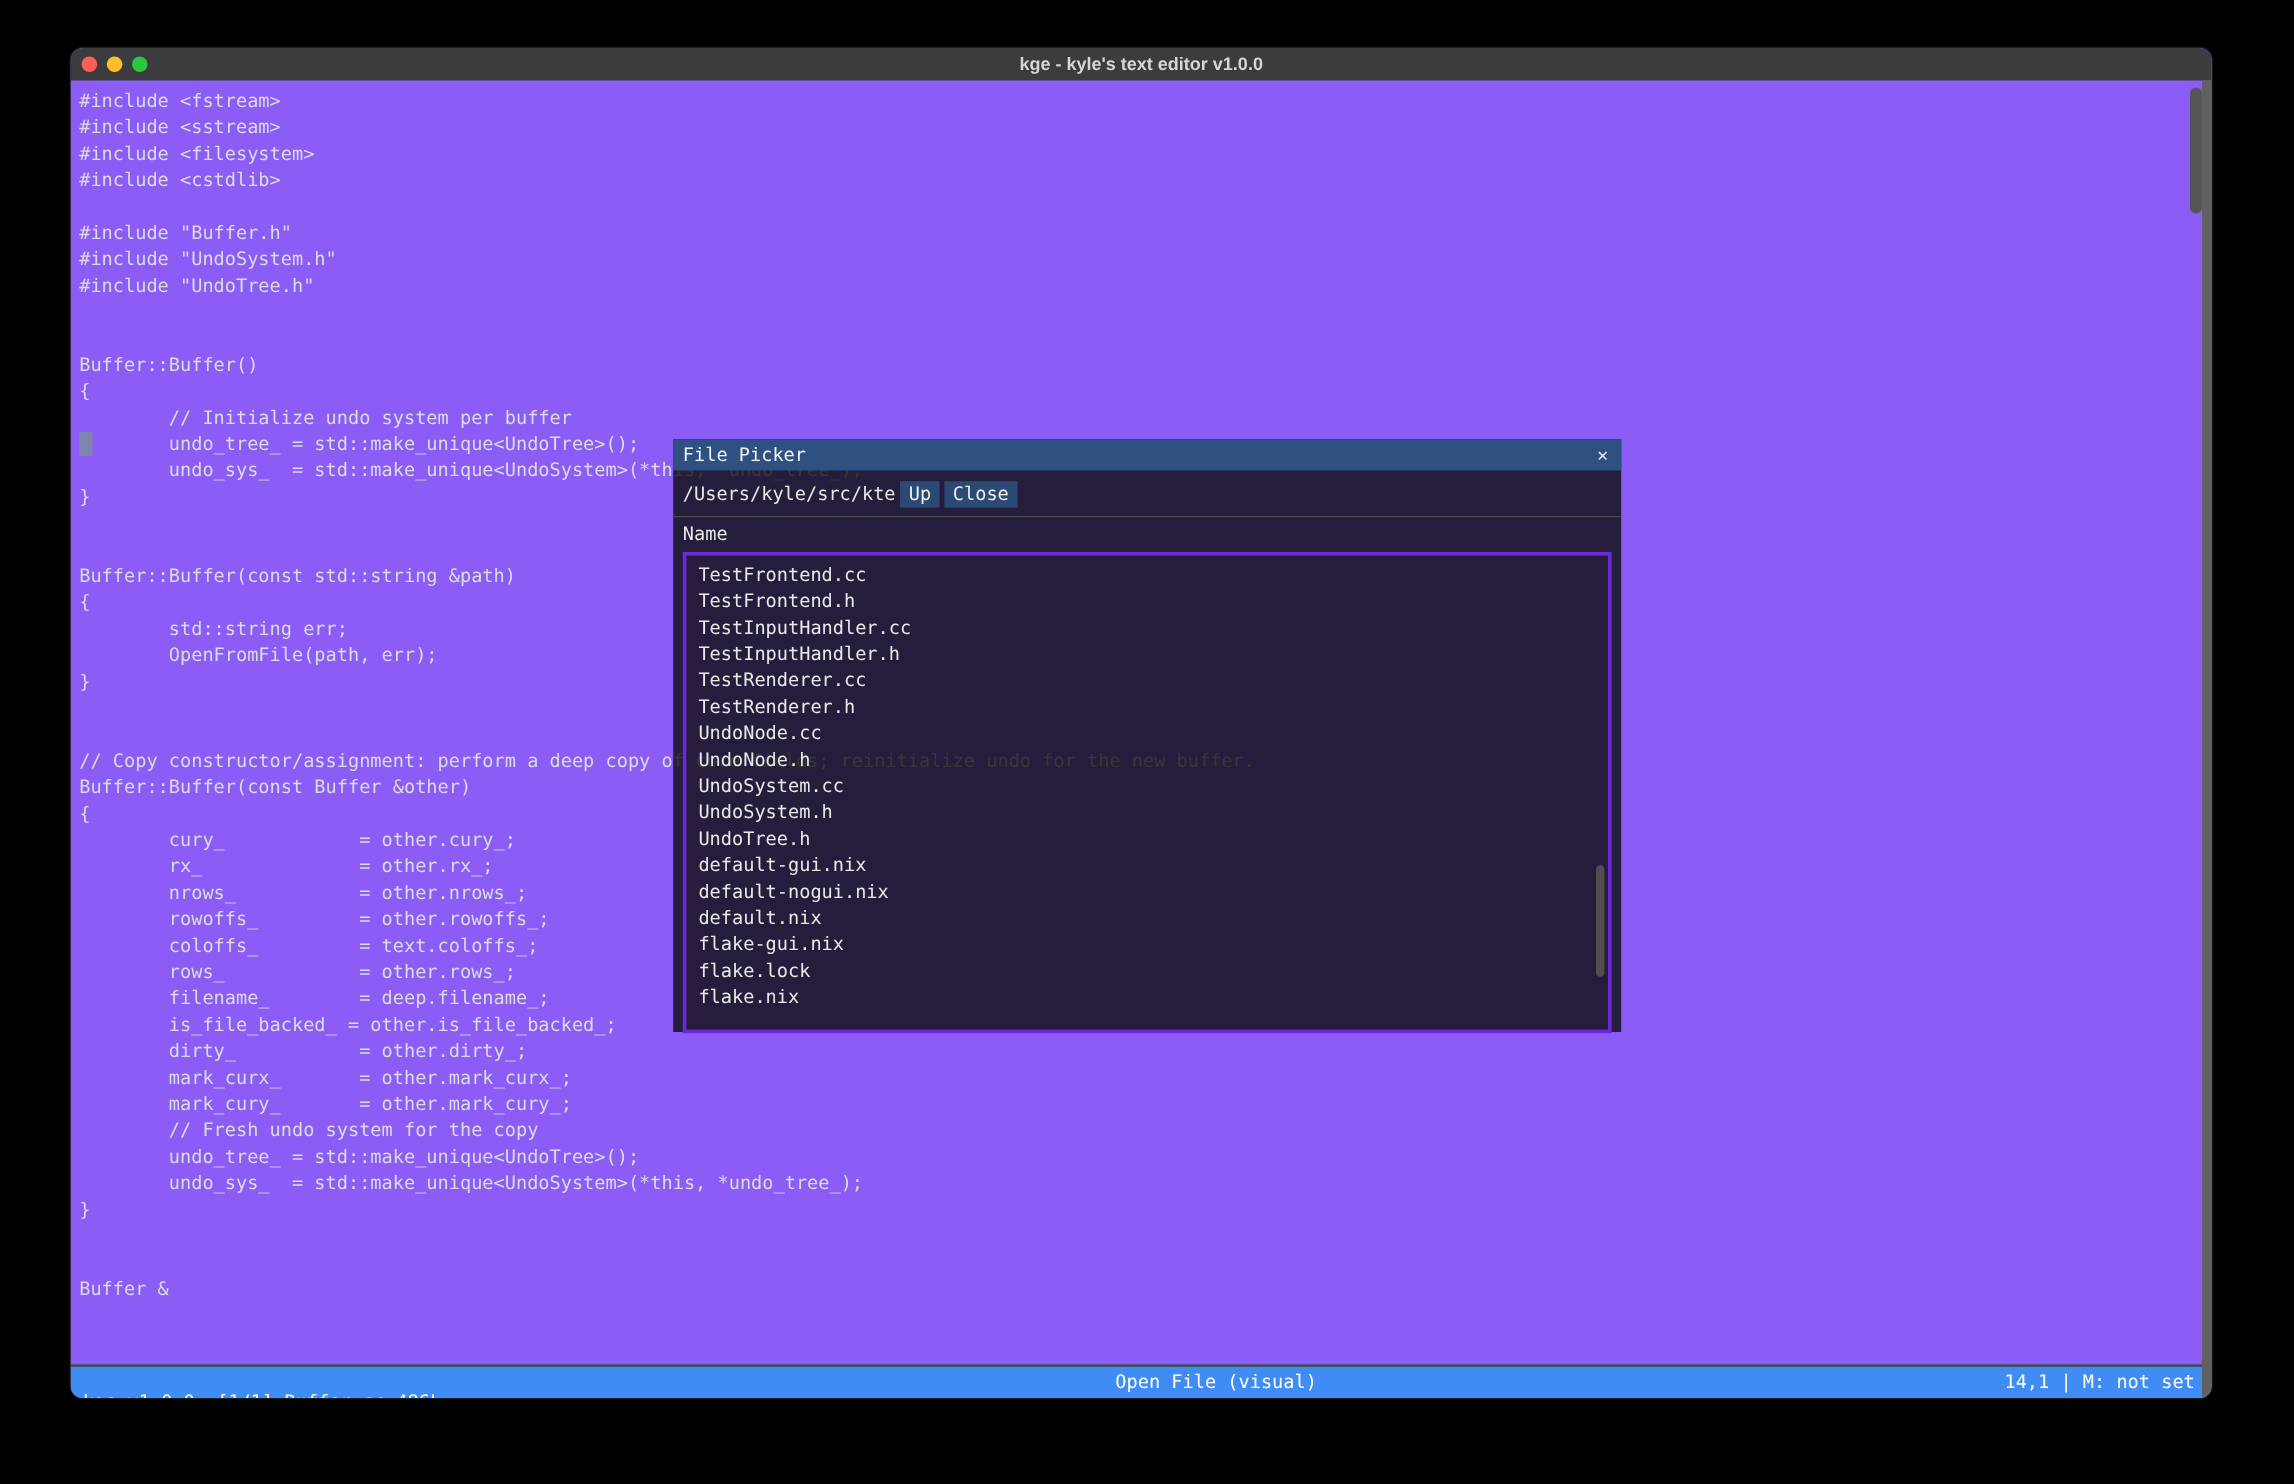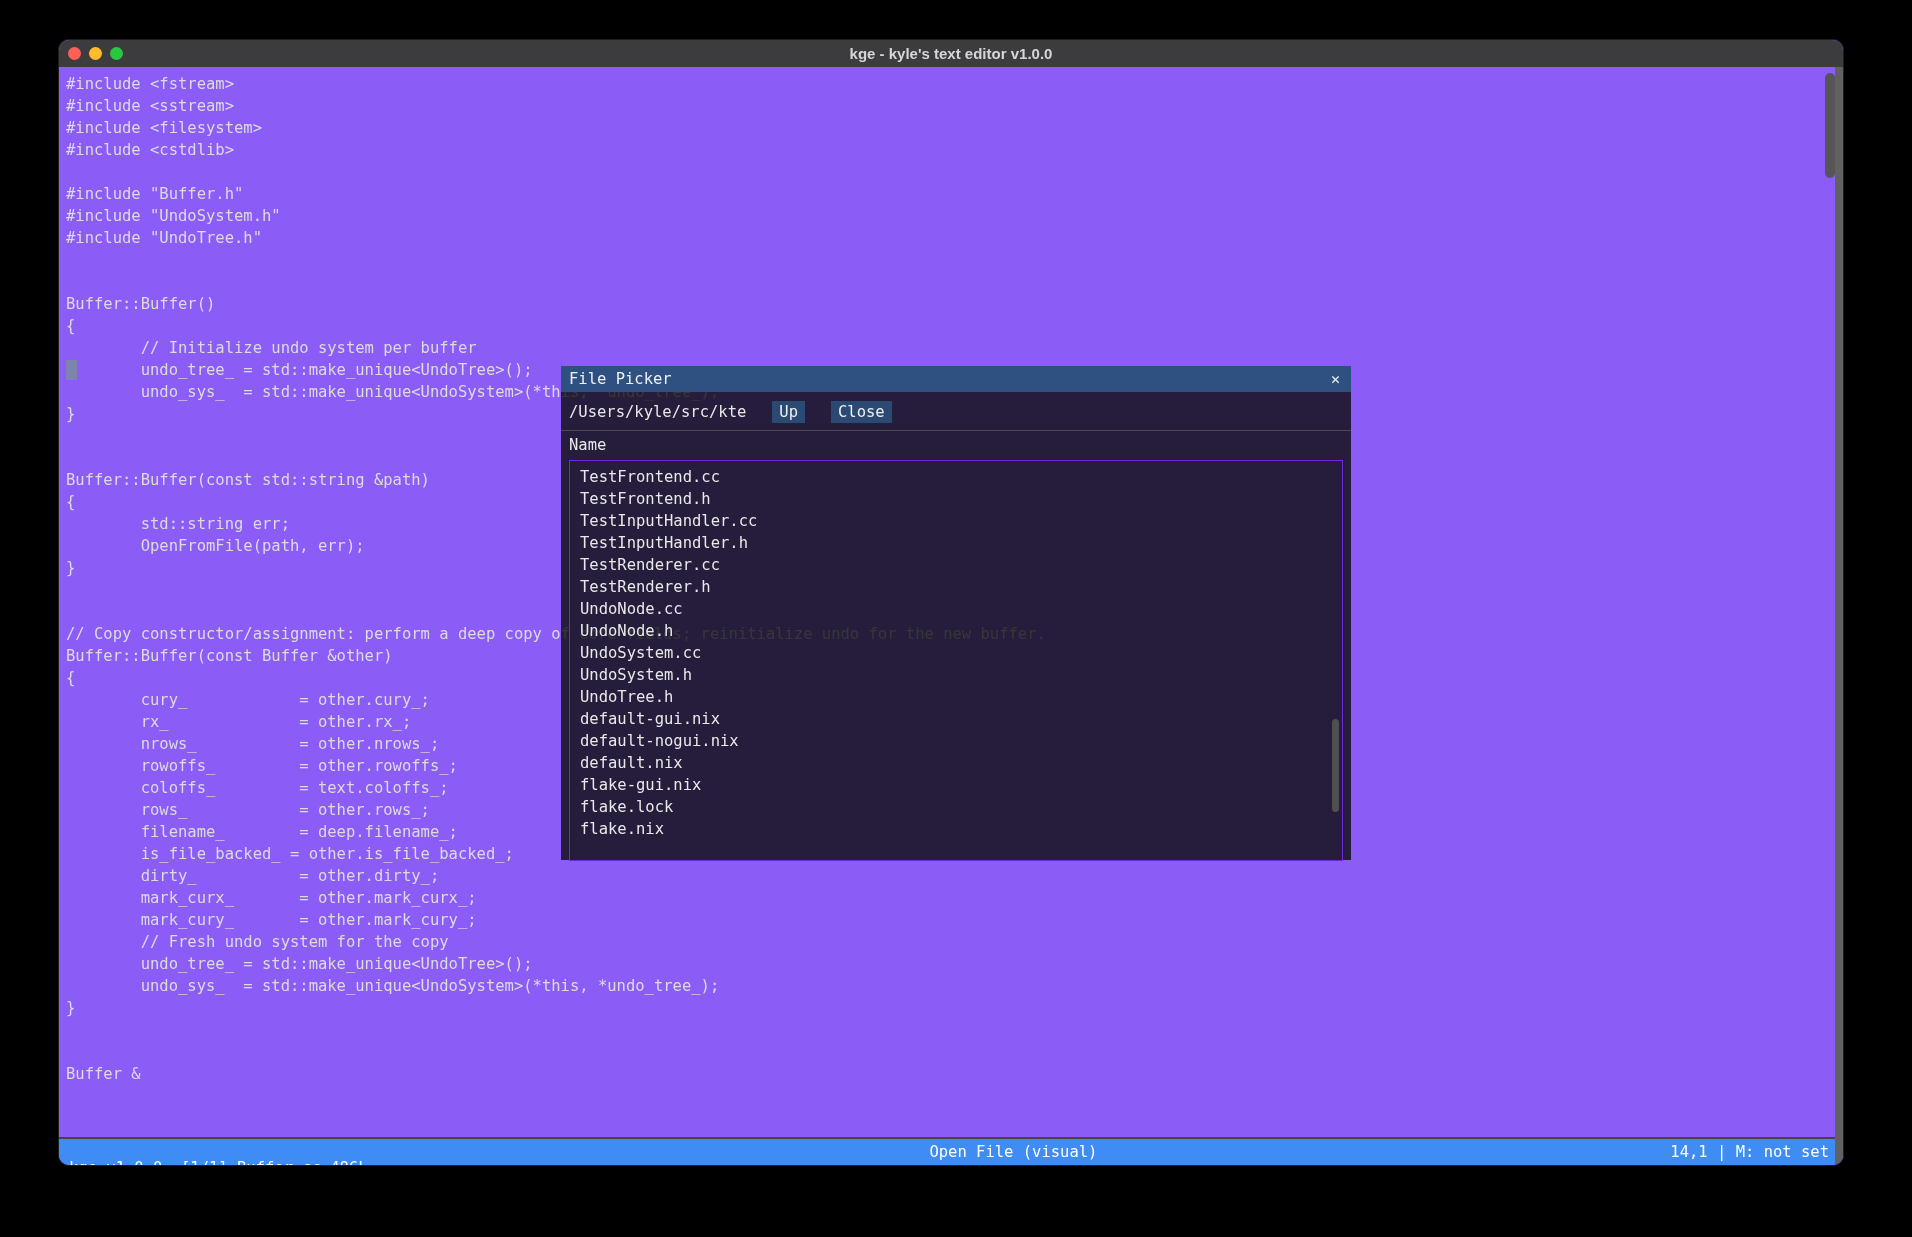--- a/index.html
+++ b/index.html
@@ -45,31 +45,31 @@
     position:absolute; left:502px; top:326px; width:790px; height:494px;
     background:rgba(12,12,12,0.8); z-index:20;
   }
   .dialog-titlebar {
     height:26px; background:var(--dialog_title_bg); color:#eef2f7;
     display:flex; justify-content:space-between; align-items:center;
     padding:0 11px 0 8px; font-size:15.5px;
   }
   .dialog-close { cursor:default; font-size:15px; color:#e8eef5; }
   .dialog-path-row {
-    display:flex; align-items:center; gap:26px;
+    display:flex; align-items:center; gap:4px;
     padding:9px 8px 7px 8px; font-size:15.5px; color:#e8e8e8; white-space:pre;
   }
   .btn {
     background:var(--button_bg); color:#f0f0f0; padding:0 7px;
     height:22px; line-height:22px; font-size:15.5px;
   }
   .dialog-sep { border:none; border-top:1px solid #4a4a4a; }
   .dialog-colhdr { padding:5px 8px 6px 8px; font-size:15.5px; color:#e8e8e8; }
   .file-list {
-    margin:0 8px; height:401px; border:1px solid #6d28d9;
+    margin:0 8px; height:401px; border:3px solid #6d28d9;
     position:relative; overflow:hidden; padding-top:5px;
   }
   .file-item {
     height:22px; line-height:22px; padding-left:10px;
     font-size:15.5px; color:#e9e9e9; white-space:pre;
   }
   .list-thumb {
     position:absolute; right:3px; top:258px; width:7px; height:93px;
     background:#4f4f4f; border-radius:4px;
   }

